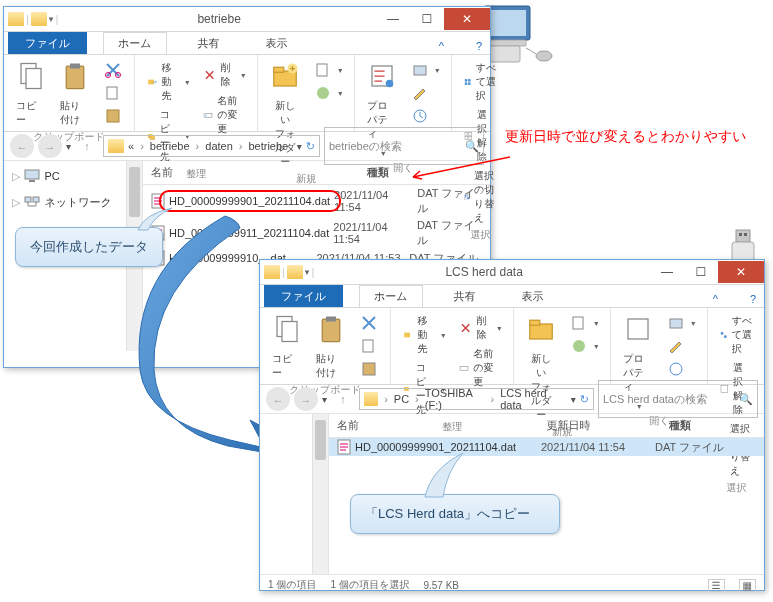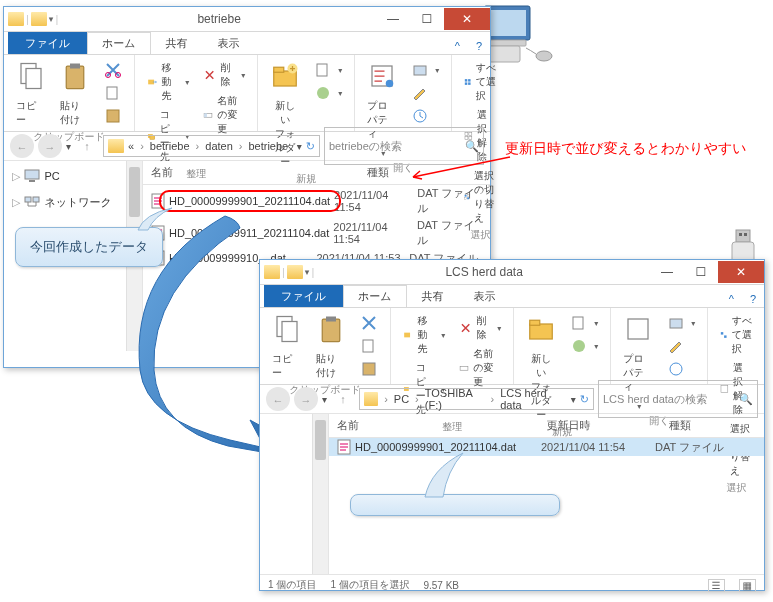--- a/index.html
+++ b/index.html
@@ -3,21 +3,21 @@
 <meta charset="utf-8">
 <style>
 body { margin:0; font-family:"Meiryo UI","MS PGothic",sans-serif; font-size:11px; color:#333; background:#fff; width:773px; height:602px; position:relative; }
 .window { position:absolute; background:#fff; border:1px solid #6ea5d8; box-shadow:2px 2px 6px rgba(0,0,0,0.25); }
 .titlebar { height:24px; background:#fff; display:flex; align-items:center; border-bottom:1px solid #d8d8d8; }
 .titlebar .icons-l { display:flex; gap:2px; padding:0 4px; align-items:center; }
 .titlebar .title { flex:1; text-align:center; color:#555; font-size:12px; }
 .titlebar .wbtns { display:flex; }
 .wbtn { width:34px; height:22px; display:flex; align-items:center; justify-content:center; font-size:12px; color:#444; }
 .wbtn.close { background:#c74a36; color:#fff; width:46px; }
-.tabs { height:22px; display:flex; align-items:flex-end; border-bottom:1px solid #d8d8d8; padding-left:4px; gap:0; }
+.tabs { height:22px; display:flex; align-items:flex-end; border-bottom:1px solid #d8d8d8; padding-left:4px; gap:16px; }
 .tab { padding:3px 14px 3px; font-size:11px; color:#444; border:1px solid transparent; border-bottom:none; }
 .tab.file { background:#1e6bb8; color:#fff; padding:3px 16px; }
 .tab.active { background:#fff; border-color:#d8d8d8; }
 .ribbon { height:76px; background:#fff; border-bottom:1px solid #d8d8d8; display:flex; }
 .rgroup { border-right:1px solid #e4e4e4; padding:4px 8px 2px; display:flex; flex-direction:column; }
 .rgroup .body { flex:1; display:flex; gap:6px; align-items:flex-start; }
 .rgroup .label { text-align:center; color:#888; font-size:10px; padding-top:1px; }
 .rbtn { display:flex; flex-direction:column; align-items:center; gap:8px; padding:2px 4px; font-size:10px; color:#444; cursor:default; }
 .rbtn.sm { flex-direction:row; gap:4px; }
 .ico { width:18px; height:18px; display:inline-block; }
@@ -28,21 +28,21 @@
 .crumb-sep { color:#888; padding:0 2px; }
 .searchbox { width:150px; height:20px; border:1px solid #c0c0c0; display:flex; align-items:center; padding:8px 4px; color:#888; font-size:11px; }
 .content { display:flex; flex:1; height:calc(100% - 24px - 22px - 76px - 28px - 20px); }
 .navpane { width:130px; border-right:1px solid #e4e4e4; padding:6px 4px; }
 .navitem { display:flex; align-items:center; gap:4px; padding:2px 4px; font-size:11px; }
 .listpane { flex:1; overflow:hidden; }
 .listhdr { display:flex; border-bottom:1px solid #e4e4e4; font-size:11px; color:#555; }
 .col { padding:4px 8px; }
 .col.name { width:200px; }
 .col.date { width:110px; }
-.col.type { width:90px; }
+.col.type { width:90px;font-weight:bold; }
 .row { display:flex; font-size:11px; padding:1px 8px; align-items:center; gap:4px; }
 .row .c1 { width:200px; display:flex; align-items:center; gap:4px; }
 .row .c2 { width:110px; color:#555; }
 .row .c3 { width:90px; color:#555; }
 .row.sel { background:#cee6f8; }
 .status { height:20px; border-top:1px solid #e4e4e4; font-size:10px; color:#666; display:flex; align-items:center; padding:0 8px; gap:14px; }
 .fileico { width:14px; height:16px; }
 .callout { position:absolute; background:linear-gradient(#eaf3fb,#d2e6f7); border:1px solid #8fb7d9; border-radius:8px; padding:10px 14px; font-size:13px; color:#2a4d6e; box-shadow:1px 1px 3px rgba(0,0,0,0.2); }
 .redtext { position:absolute; color:#ff0000; font-size:14px; }
 .redcircle { position:absolute; border:2px solid #ff0000; border-radius:10px; pointer-events:none; }
@@ -352,21 +352,21 @@
           </div>
         <div class="c2">2021/11/04 11:53</div>
         <div class="c3">DAT ファイル</div>
       </div>
     </div>
   </div>
 </div>
 
 <div class="redcircle" style="left:159px; top:190px; width:178px; height:18px;"></div>
 
-<div class="redtext" style="left:505px; top:140px;">更新日時で並び変えるとわかりやすい</div>
+<div class="redtext" style="left:505px; top:128px;">更新日時で並び変えるとわかりやすい</div>
 
 <svg class="redarrow" style="left:405px;top:155px;width:110px;height:30px" viewBox="0 0 110 30">
   <path d="M105 2 L8 22" stroke="#ff0000" stroke-width="1.5"></path>
   <path d="M8 22 l7 -6 m-7 6 l9 2" stroke="#ff0000" stroke-width="1.5" fill="none"></path>
 </svg>
 
 <div class="callout" style="left:15px; top:227px;">
   <span>今回作成したデータ</span>
   <svg style="position:absolute;left:120px;top:-22px;width:40px;height:26px" viewBox="0 0 40 26">
       <path d="M2 24 Q8 8 36 2 Q18 10 12 24 Z" fill="#dceaf6" stroke="#8fb7d9"></path>
@@ -624,16 +624,17 @@
     <span>1 個の項目</span>
     <span>1 個の項目を選択</span>
     <span>9.57 KB</span>
     <div style="flex:1"></div>
     <span style="border:1px solid #ccc;padding:0 3px">☰</span>
     <span style="border:1px solid #ccc;padding:0 3px">▦</span>
   </div>
 </div>
 
 <div class="callout" style="left:350px; top:494px; width:180px;">
+  <div>「LCS Herd data」へコピー</div>
   <svg style="position:absolute;left:70px;top:-44px;width:50px;height:48px" viewBox="0 0 50 48">
       <path d="M4 46 Q10 18 42 2 Q26 20 22 46 Z" fill="#dceaf6" stroke="#8fb7d9"></path>
     </svg>
 </div>
 
 </body></html>

